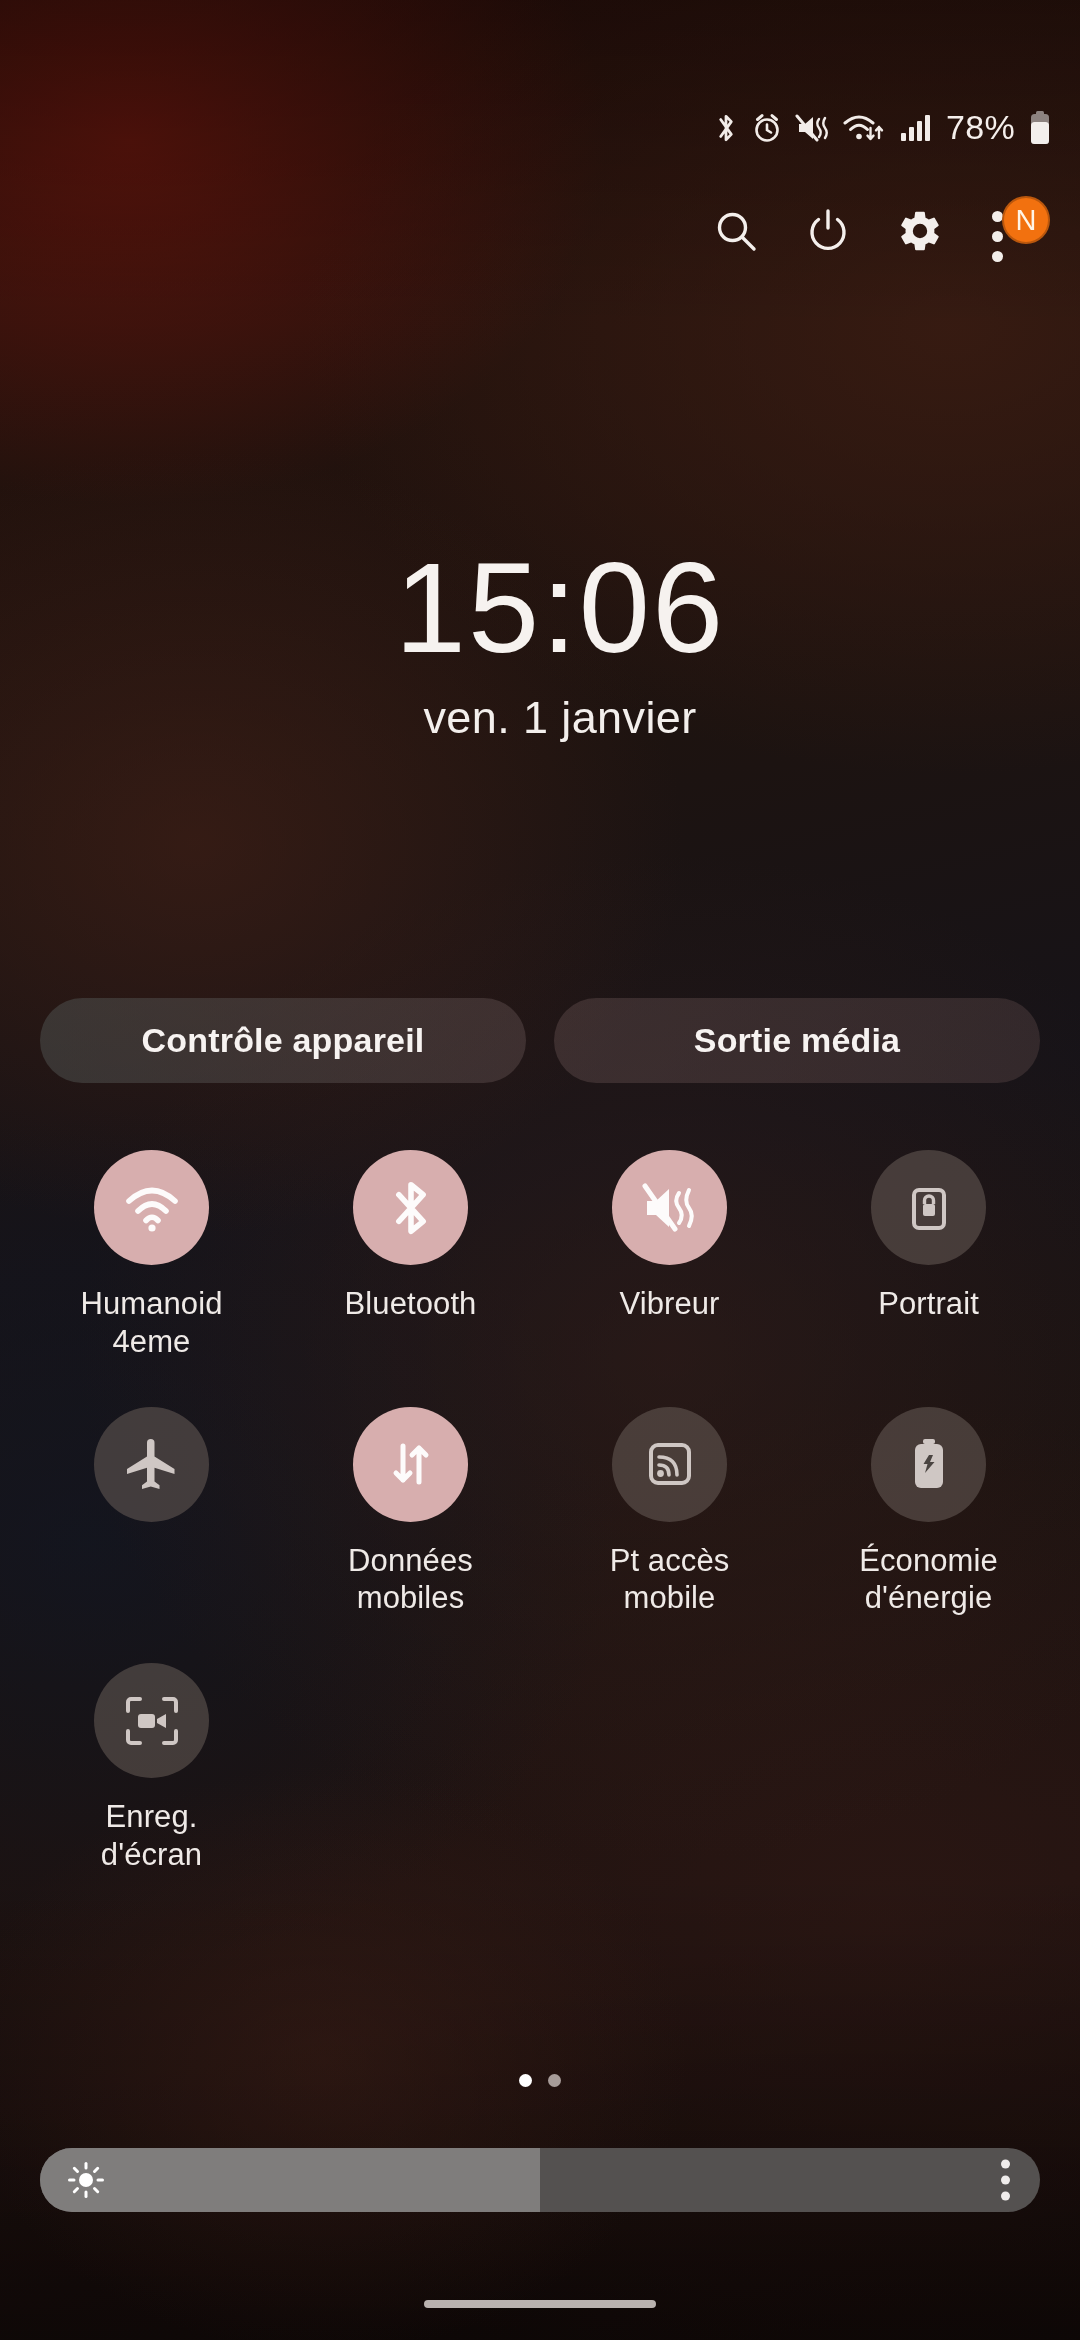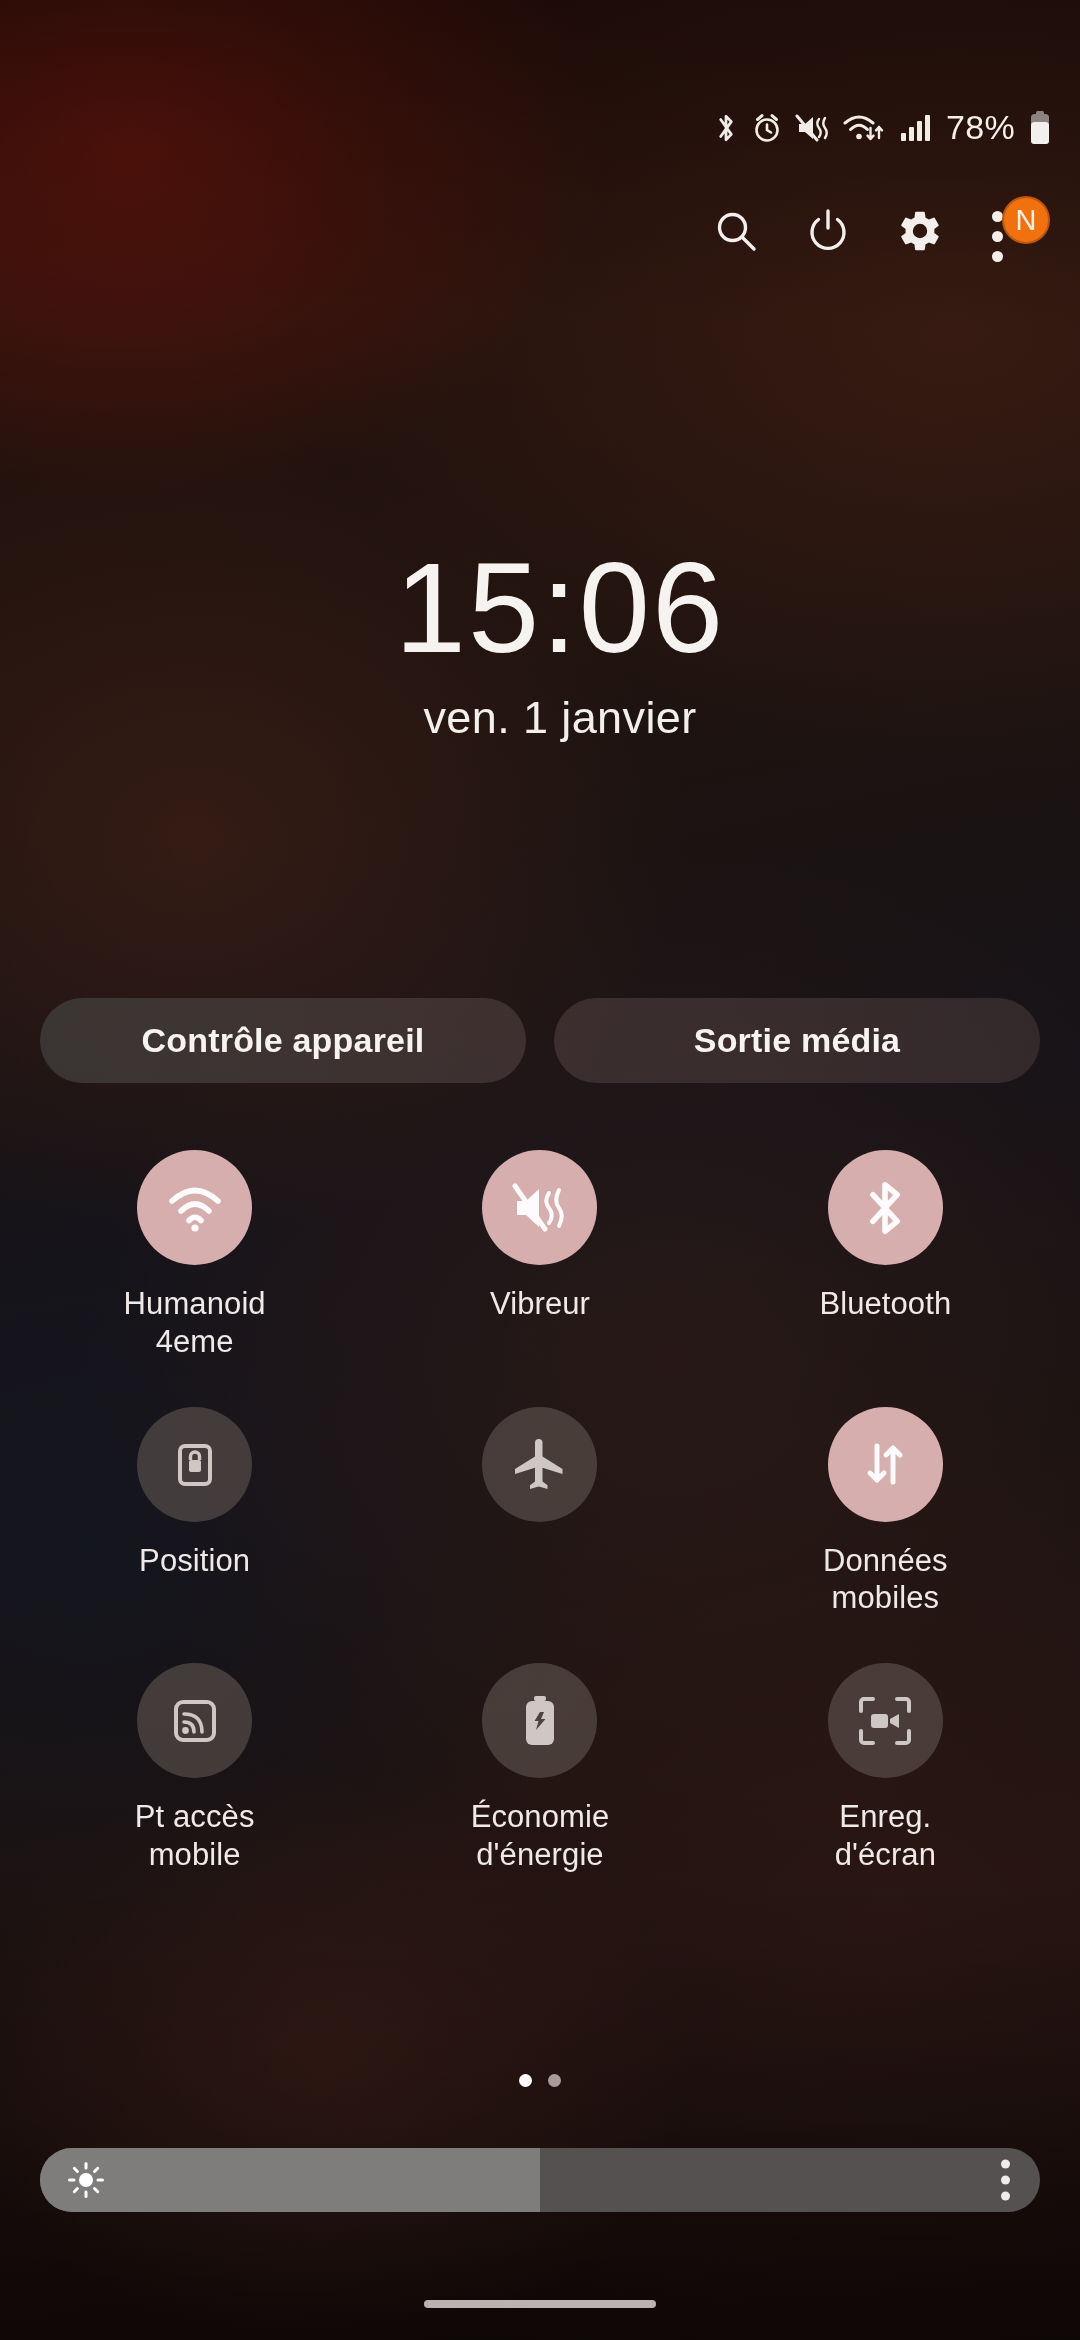--- a/index.html
+++ b/index.html
@@ -96,21 +96,21 @@
     flex:1; height:85px; border-radius:44px;
     display:flex; align-items:center; justify-content:center;
     color:#f7f3f1; font-size:34px; font-weight:700; letter-spacing:.2px;
   }
   .pill.a{ background:linear-gradient(100deg, rgba(78,82,80,.52), rgba(96,78,78,.46)); }
   .pill.b{ background:linear-gradient(100deg, rgba(98,78,78,.44), rgba(92,72,72,.40)); }
 
   
   .tiles{
     position:absolute; top:1150px; left:22px; right:22px;
-    display:grid; grid-template-columns:repeat(3,1fr);
+    display:grid; grid-template-columns:repeat(4,1fr);
     row-gap:46px;
   }
   .tile{ display:flex; flex-direction:column; align-items:center; }
   .tcircle{
     width:115px; height:115px; border-radius:50%;
     display:flex; align-items:center; justify-content:center;
   }
   .tcircle.on { background:#d7aeae; color:#fdfbfb; }
   .tcircle.off{ background:rgba(104,92,88,.55); color:#cfc7c4; }
   .tlabel{
@@ -279,48 +279,48 @@
           <path d="M25 43.5 Q31 37 37 43.5" fill="none" stroke="#fdfbfb" stroke-width="5.6" stroke-linecap="round"></path>
           <circle cx="31" cy="51" r="3.6" fill="#fdfbfb"></circle>
         </svg>
       </div>
       <div class="tlabel">Humanoid
 4eme</div>
     </div>
 
     <div class="tile">
       <div class="tcircle on">
+        <svg width="50" height="62" viewBox="0 0 40 56">
+          <path d="M9 16 L31 40 L20 49 L20 7 L31 16 L9 40" fill="none" stroke="#fdfbfb" stroke-width="5" stroke-linecap="round" stroke-linejoin="round"></path>
+        </svg>
+      </div>
+      <div class="tlabel">Bluetooth</div>
+    </div>
+
+    <div class="tile">
+      <div class="tcircle on">
         <svg width="62" height="58" viewBox="0 0 62 58">
           <path d="M8 22 L17 22 L30 10 L30 48 L17 36 L8 36 Z" fill="#fdfbfb"></path>
           <path d="M40 14 Q34.5 22 40 29 Q45.5 36 40 44" fill="none" stroke="#fdfbfb" stroke-width="4" stroke-linecap="round"></path>
           <path d="M50 11 Q44.5 22 50 29 Q55.5 36 50 47" fill="none" stroke="#fdfbfb" stroke-width="4" stroke-linecap="round"></path>
           <path d="M6 7 L36 50" stroke="#fdfbfb" stroke-width="5" stroke-linecap="round"></path>
         </svg>
       </div>
       <div class="tlabel">Vibreur</div>
     </div>
 
     <div class="tile">
-      <div class="tcircle on">
-        <svg width="50" height="62" viewBox="0 0 40 56">
-          <path d="M9 16 L31 40 L20 49 L20 7 L31 16 L9 40" fill="none" stroke="#fdfbfb" stroke-width="5" stroke-linecap="round" stroke-linejoin="round"></path>
-        </svg>
-      </div>
-      <div class="tlabel">Bluetooth</div>
-    </div>
-
-    <div class="tile">
       <div class="tcircle off">
         <svg width="56" height="56" viewBox="0 0 56 56">
           <rect x="13" y="10" width="30" height="38" rx="5" fill="none" stroke="#cfc7c4" stroke-width="4"></rect>
           <rect x="22" y="24" width="12" height="12" rx="2" fill="#cfc7c4"></rect>
           <path d="M23.5 24 L23.5 20.5 A4.5 4.5 0 0 1 32.5 20.5 L32.5 24" fill="none" stroke="#cfc7c4" stroke-width="3.4"></path>
         </svg>
       </div>
-      <div class="tlabel">Position</div>
+      <div class="tlabel">Portrait</div>
     </div>
 
     <div class="tile">
       <div class="tcircle off">
         <svg width="60" height="60" viewBox="0 0 24 24">
           <path fill="#cfc7c4" d="M21 16v-2l-8-5V3.5A1.5 1.5 0 0 0 11.5 2 1.5 1.5 0 0 0 10 3.5V9l-8 5v2l8-2.5V19l-2 1.5V22l3.5-1 3.5 1v-1.5L13 19v-5.5Z"></path>
         </svg>
       </div>
     </div>
 

